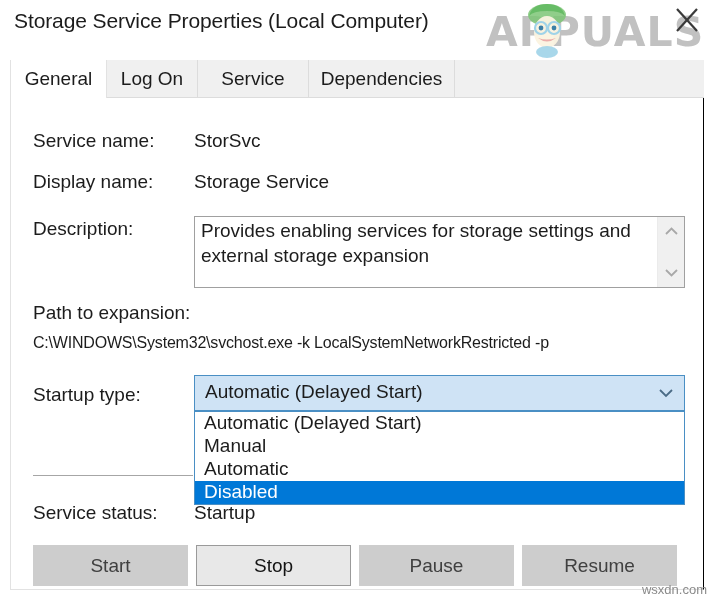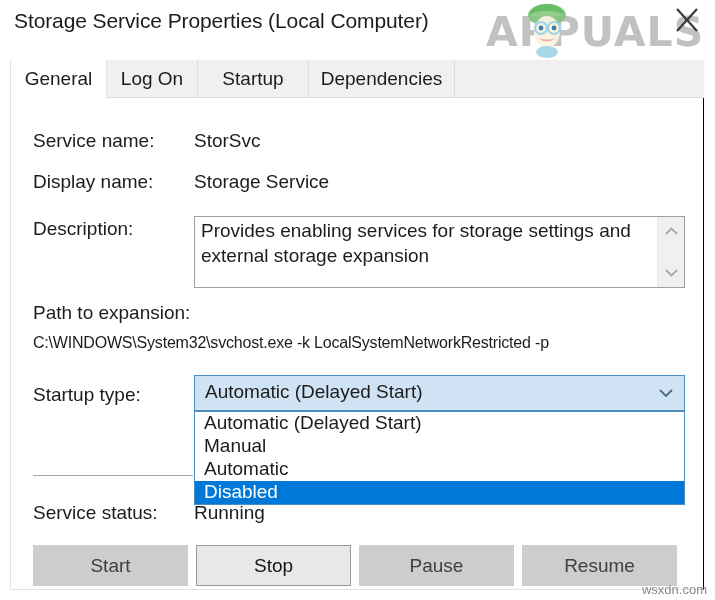--- a/index.html
+++ b/index.html
@@ -349,21 +349,21 @@
   </div>
 
   <div id="tabstrip">
     <div class="tab active" id="tab-0" style="left:0px; width:97px;">
       <span>General</span>
     </div>
     <div class="tab" id="tab-1" style="left:97px; width:91px;">
       <span>Log On</span>
     </div>
     <div class="tab" id="tab-2" style="left:188px; width:111px;">
-      <span>Startup</span>
+      <span>Service</span>
     </div>
     <div class="tab" id="tab-3" style="left:299px; width:146px;">
       <span>Dependencies</span>
     </div>
   </div>
 
   <div id="content">
 
     <div class="field-label" id="label-service-name">Service name:</div>
     <div class="field-value" id="value-service-name">StorSvc</div>
@@ -400,21 +400,21 @@
     <div id="startup-dropdown">
       <div class="dropdown-option">Automatic (Delayed Start)</div>
       <div class="dropdown-option">Manual</div>
       <div class="dropdown-option">Automatic</div>
       <div class="dropdown-option selected">Disabled</div>
     </div>
 
     <div id="divider"></div>
 
     <div class="field-label" id="label-service-status">Service status:</div>
-    <div class="field-value" id="value-service-status">Running</div>
+    <div class="field-value" id="value-service-status">Startup</div>
 
     <div id="button-row">
       <div class="action-button disabled" id="btn-start">Start</div>
       <div class="action-button enabled" id="btn-stop">Stop</div>
       <div class="action-button disabled" id="btn-pause">Pause</div>
       <div class="action-button disabled" id="btn-resume">Resume</div>
     </div>
 
   </div>
 

